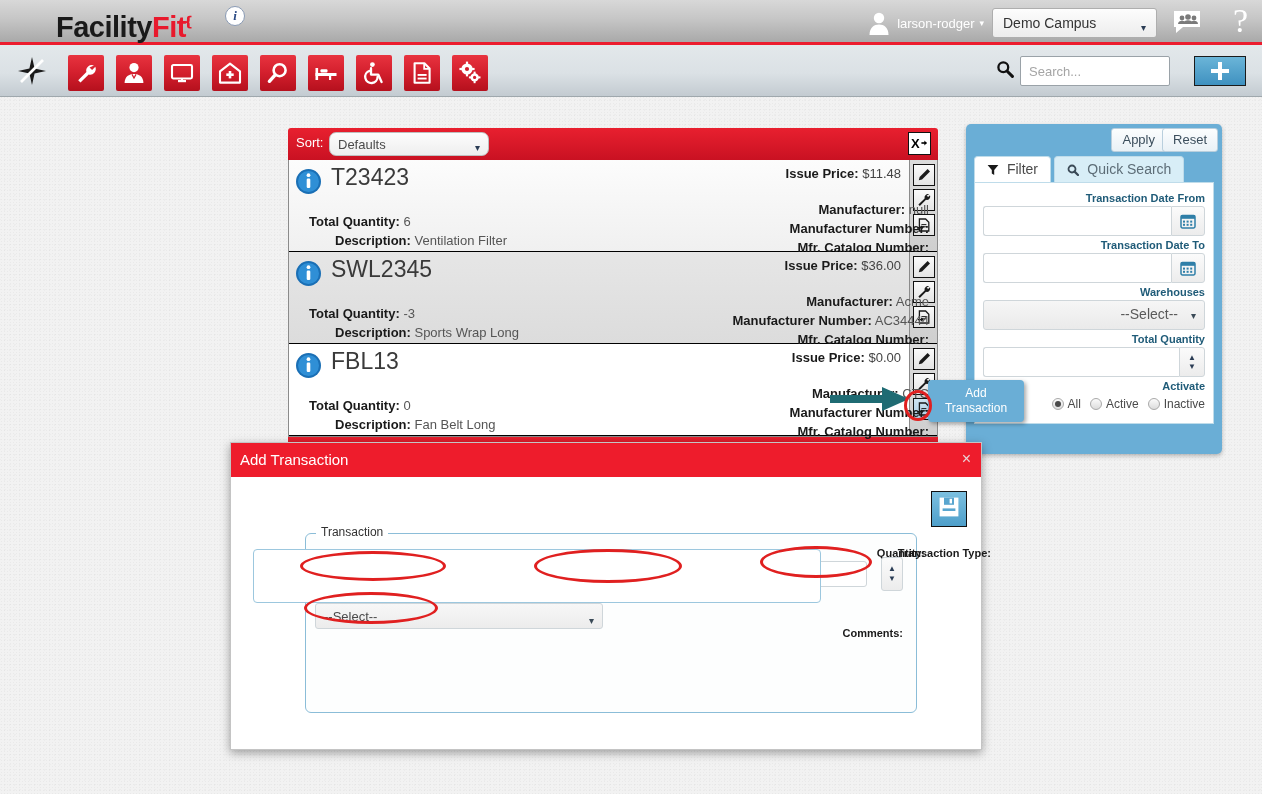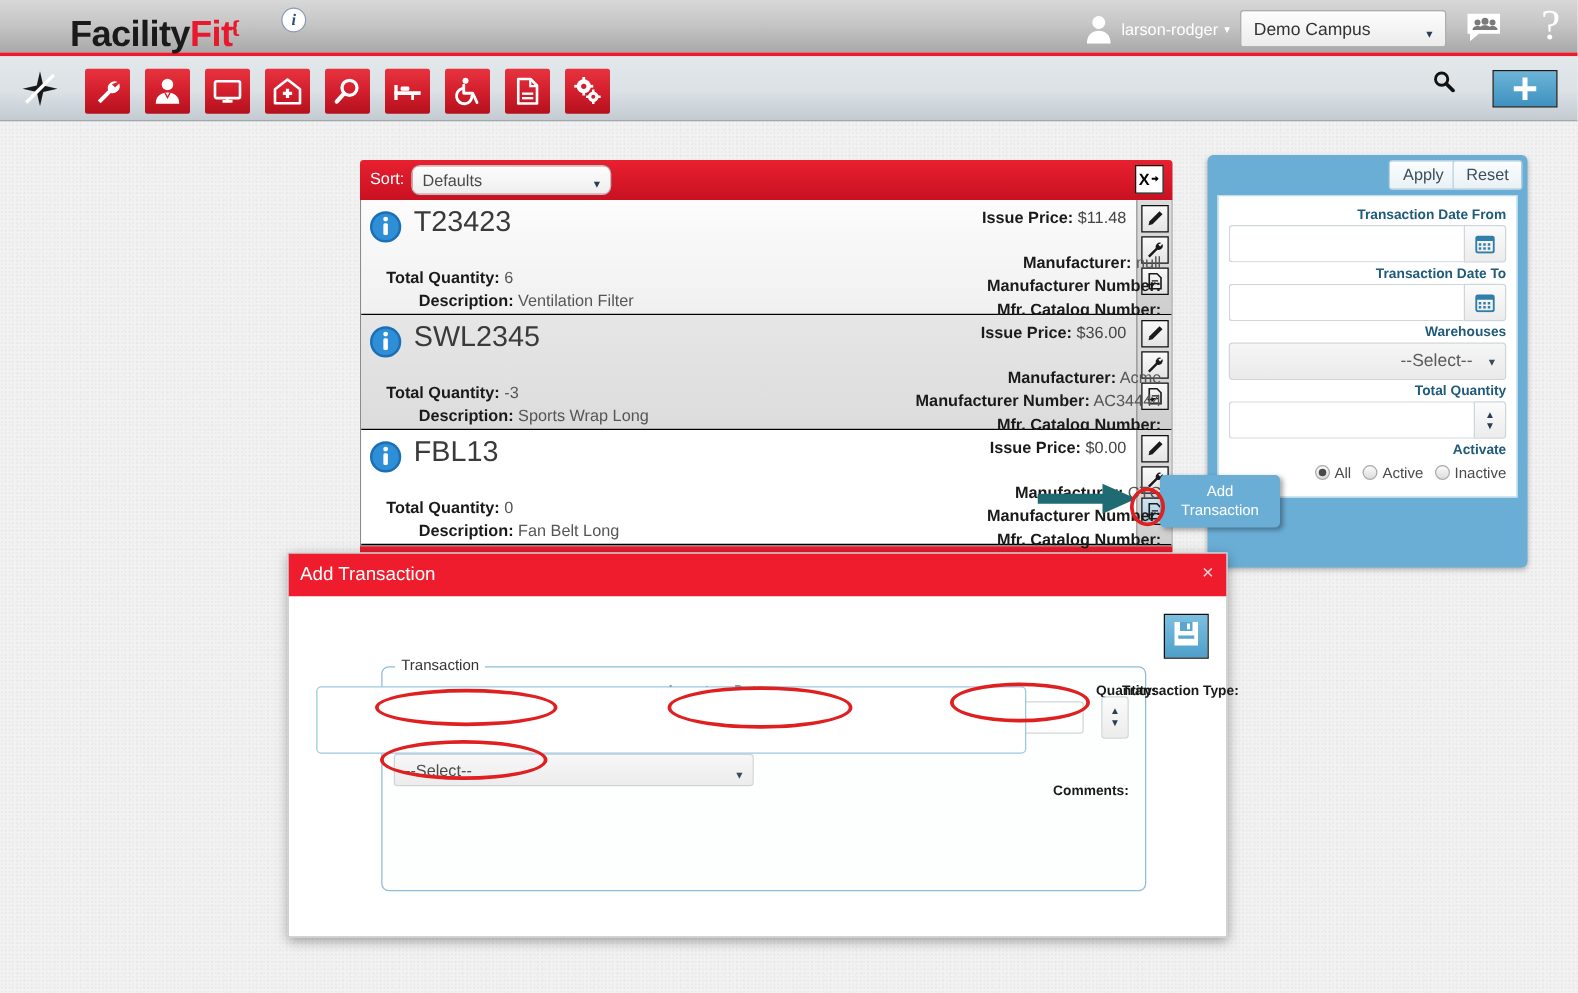--- a/index.html
+++ b/index.html
@@ -397,20 +397,21 @@
     </span>
   </div>
 
   <div id="search-wrap">
     <span id="search-icon">
       <svg width="18" height="18" viewBox="0 0 18 18">
           <circle cx="7.3" cy="7.3" r="4.9" fill="none" stroke="#111" stroke-width="2.3"></circle>
           <path d="M11 11 L16.4 16.4" stroke="#111" stroke-width="3" stroke-linecap="round"></path>
         </svg>
     </span>
+    <input id="search-input" type="text" placeholder="Search..." style="">
   </div>
   <div id="add-btn">
     <svg width="24" height="24" viewBox="0 0 24 24">
         <rect x="10" y="3" width="4" height="18" fill="#fff"></rect>
         <rect x="3" y="10" width="18" height="4" fill="#fff"></rect>
       </svg>
   </div>
 </div>
 
 <div id="list-panel">
@@ -583,20 +584,37 @@
   <div>Transaction</div>
 </div>
 <div id="anno-ellipse"></div>
 
 <div id="filter-panel">
   <div id="filter-toolbar">
     <div class="fp-btn" id="apply-btn">Apply</div>
     <div class="fp-btn" id="reset-btn">Reset</div>
   </div>
 
+  <div id="filter-tabs">
+    <div class="ftab active">
+      <span>
+        <svg width="12" height="12" viewBox="0 0 12 12">
+            <path d="M0.6 1 H11.4 L7.2 6 V11 L4.8 9.4 V6 Z" fill="#1a1a1a"></path>
+          </svg>
+      </span><span>Filter</span>
+    </div>
+    <div class="ftab inactive">
+      <span>
+        <svg width="12" height="12" viewBox="0 0 12 12">
+            <circle cx="5" cy="5" r="3.5" fill="none" stroke="#3a4a57" stroke-width="1.8"></circle>
+            <path d="M7.6 7.6 L11 11" stroke="#3a4a57" stroke-width="2.2" stroke-linecap="round"></path>
+          </svg>
+      </span><span>Quick Search</span>
+    </div>
+  </div>
 
   <div id="filter-body">
     <div class="f-label">Transaction Date From</div>
     <div class="f-inputwrap">
       <input class="f-input" type="text" style="">
       <div class="f-addon">
         <svg width="16" height="16" viewBox="0 0 16 16">
             <rect x="1" y="2.4" width="14" height="12.6" rx="1.4" fill="none" stroke="#2f7fa8" stroke-width="1.5"></rect>
             <rect x="1" y="2.4" width="14" height="3.4" fill="#2f7fa8"></rect>
             <g fill="#2f7fa8">

